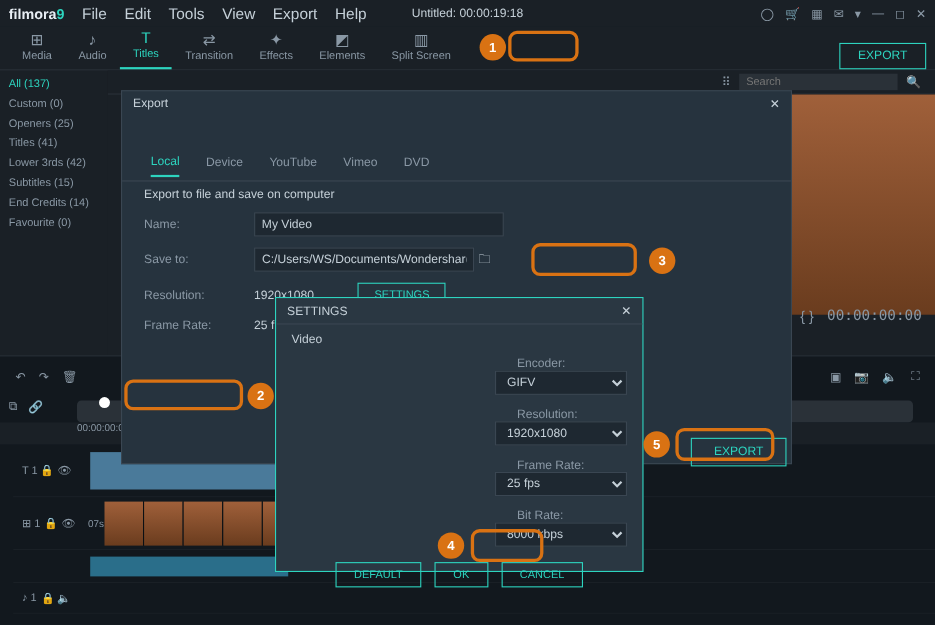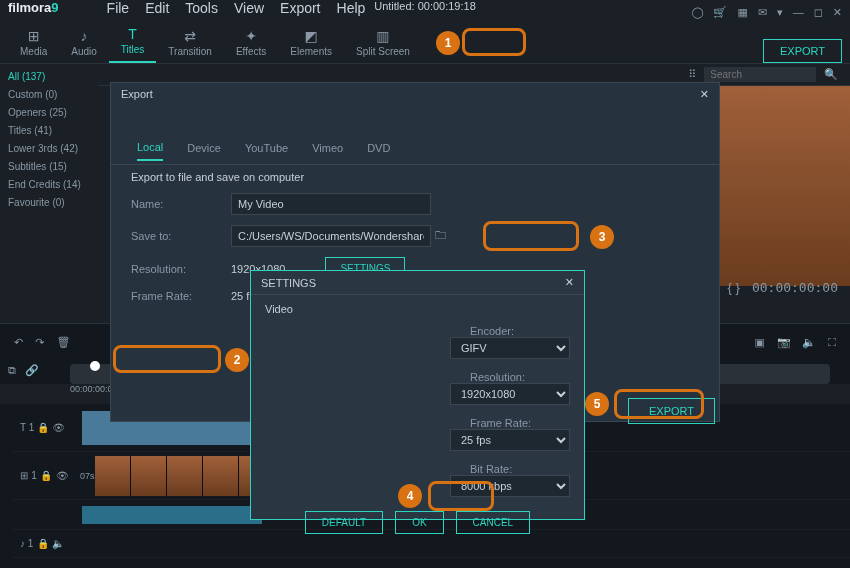--- a/index.html
+++ b/index.html
@@ -1,19 +1,19 @@
 <!DOCTYPE html>
 <html><head>
 <meta charset="utf-8">
 <style>
 * { box-sizing: border-box; margin: 0; padding: 0; font-family: Arial, sans-serif; }
 body { background: #1a2026; color: #c5d0d8; font-size: 11px; width: 850px; height: 568px; overflow: hidden; position: relative; }
 
 
-.titlebar { height: 24px; background: #1a2026; display: flex; padding: 0 8px; gap: 32px; }
+.titlebar { height: 24px; background: #1a2026; display: flex; align-items: center; padding: 0 8px; }
 .logo { font-size: 13px; font-weight: bold; color: #e8eef4; margin-right: 16px; }
 .logo9 { color: #2dd4bf; }
 .menu { display: flex; gap: 16px; font-size: 14px; color: #c5d0d8; }
 .title-center { position: absolute; left: 50%; transform: translateX(-50%); font-size: 11px; color: #c5d0d8; }
 .title-right { margin-left: auto; display: flex; gap: 10px; align-items: center; color: #8a98a5; }
 .title-right span { cursor: pointer; }
 
 
 .tabbar { height: 40px; background: #1a2026; display: flex; align-items: flex-end; padding: 0 8px; border-bottom: 1px solid #2a3138; position: relative; }
 .tab { display: flex; flex-direction: column; align-items: center; gap: 2px; padding: 4px 12px 6px; font-size: 10px; color: #8a98a5; cursor: pointer; }
@@ -23,41 +23,41 @@
 .export-btn-top { border: 1px solid #2dd4bf; color: #2dd4bf; padding: 5px 16px; font-size: 11px; background: transparent; cursor: pointer; }
 
 
 .topcontent { display: flex; height: 260px; }
 .sidebar-left { width: 98px; background: #1a2026; padding: 4px 8px; font-size: 10px; line-height: 18px; }
 .sidebar-left .cat { color: #8a98a5; cursor: pointer; }
 .sidebar-left .cat.active { color: #2dd4bf; }
 
 .midcol { flex: 1; position: relative; }
 .searchbar { height: 22px; display: flex; align-items: center; justify-content: flex-end; gap: 8px; padding-right: 12px; background:#1a2026; border-bottom:1px solid #2a3138; }
-.searchbar input { background: #2a3138; border: none; color: #c5d0d8; padding: 2px 6px; font-size: 10px; width: 112px; }
+.searchbar input { background: #2a3138; border: none; color: #c5d0d8; padding: 2px 6px; font-size: 10px; width: 144px; }
 .searchbar .grid-icon, .searchbar .mag { color: #8a98a5; cursor:pointer; }
 
 .preview { position:absolute; right:0; top:22px; width:210px; height:200px; background:#442a1a; background-image: linear-gradient(#a0603a,#6a3c1e); }
 
 
 .export-modal { position: absolute; left: 110px; top: 82px; width: 610px; height: 340px; background: #26333e; border: 1px solid #3a4652; z-index: 10; }
 .export-header { height: 22px; display:flex; align-items:center; padding:0 10px; font-size:11px; color:#c5d0d8; }
 .export-header .close { margin-left:auto; cursor:pointer; }
 .export-tabs { height: 28px; display:flex; align-items:center; gap:24px; padding:0 26px; border-bottom:1px solid #3a4652;margin-top:32px; }
 .export-tabs .etab { font-size:11px; color:#8a98a5; padding-bottom:6px; cursor:pointer; }
 .export-tabs .etab.active { color:#2dd4bf; border-bottom:2px solid #2dd4bf; }
 .export-body { display:flex; height:calc(100% - 50px); }
 .fmt-col { width:120px; padding:6px 14px; }
 .fmt-col .hdr { font-size:11px; color:#c5d0d8; margin-bottom:6px; }
 .fmt-item { font-size:10px; color:#8a98a5; padding:3px 6px; cursor:pointer; }
 .fmt-item.sel { background:#2dd4bf; color:#1a2026; border-radius:2px; }
 .export-form { flex:1; padding:6px 20px; }
 .export-form .row { display:flex; align-items:center; margin-bottom:10px; font-size:11px; }
 .export-form .lbl { width:100px; color:#8a98a5; }
-.export-form input[type=text] { background:#1e2831; border:1px solid #3a4652; color:#c5d0d8; padding:4px 6px; font-size:11px; width:200px; }
+.export-form input[type=text] { background:#1e2831; border:1px solid #3a4652; color:#c5d0d8; padding:4px 6px; font-size:11px; width:227px; }
 .settings-btn { border:1px solid #2dd4bf; color:#2dd4bf; background:transparent; padding:5px 14px; font-size:10px; cursor:pointer; }
 
 
 .settings-modal { position:absolute; left:250px; top:270px; width:335px; height:250px; background:#2a3742; border:1px solid #2dd4bf; z-index:20; }
 .settings-hdr { height:24px; display:flex; align-items:center; padding:0 10px; font-size:11px; color:#c5d0d8; border-bottom:1px solid #3a4652; }
 .settings-hdr .close { margin-left:auto; cursor:pointer; }
 .settings-body { padding:8px 14px; }
 .settings-body h4 { font-size:11px; color:#c5d0d8; font-weight:normal; margin-bottom:10px; }
 .srow { display:flex; align-items:flex-end; margin-bottom:12px; font-size:11px;flex-direction:column; }
 .srow .slbl { width:100px; color:#8a98a5; }

